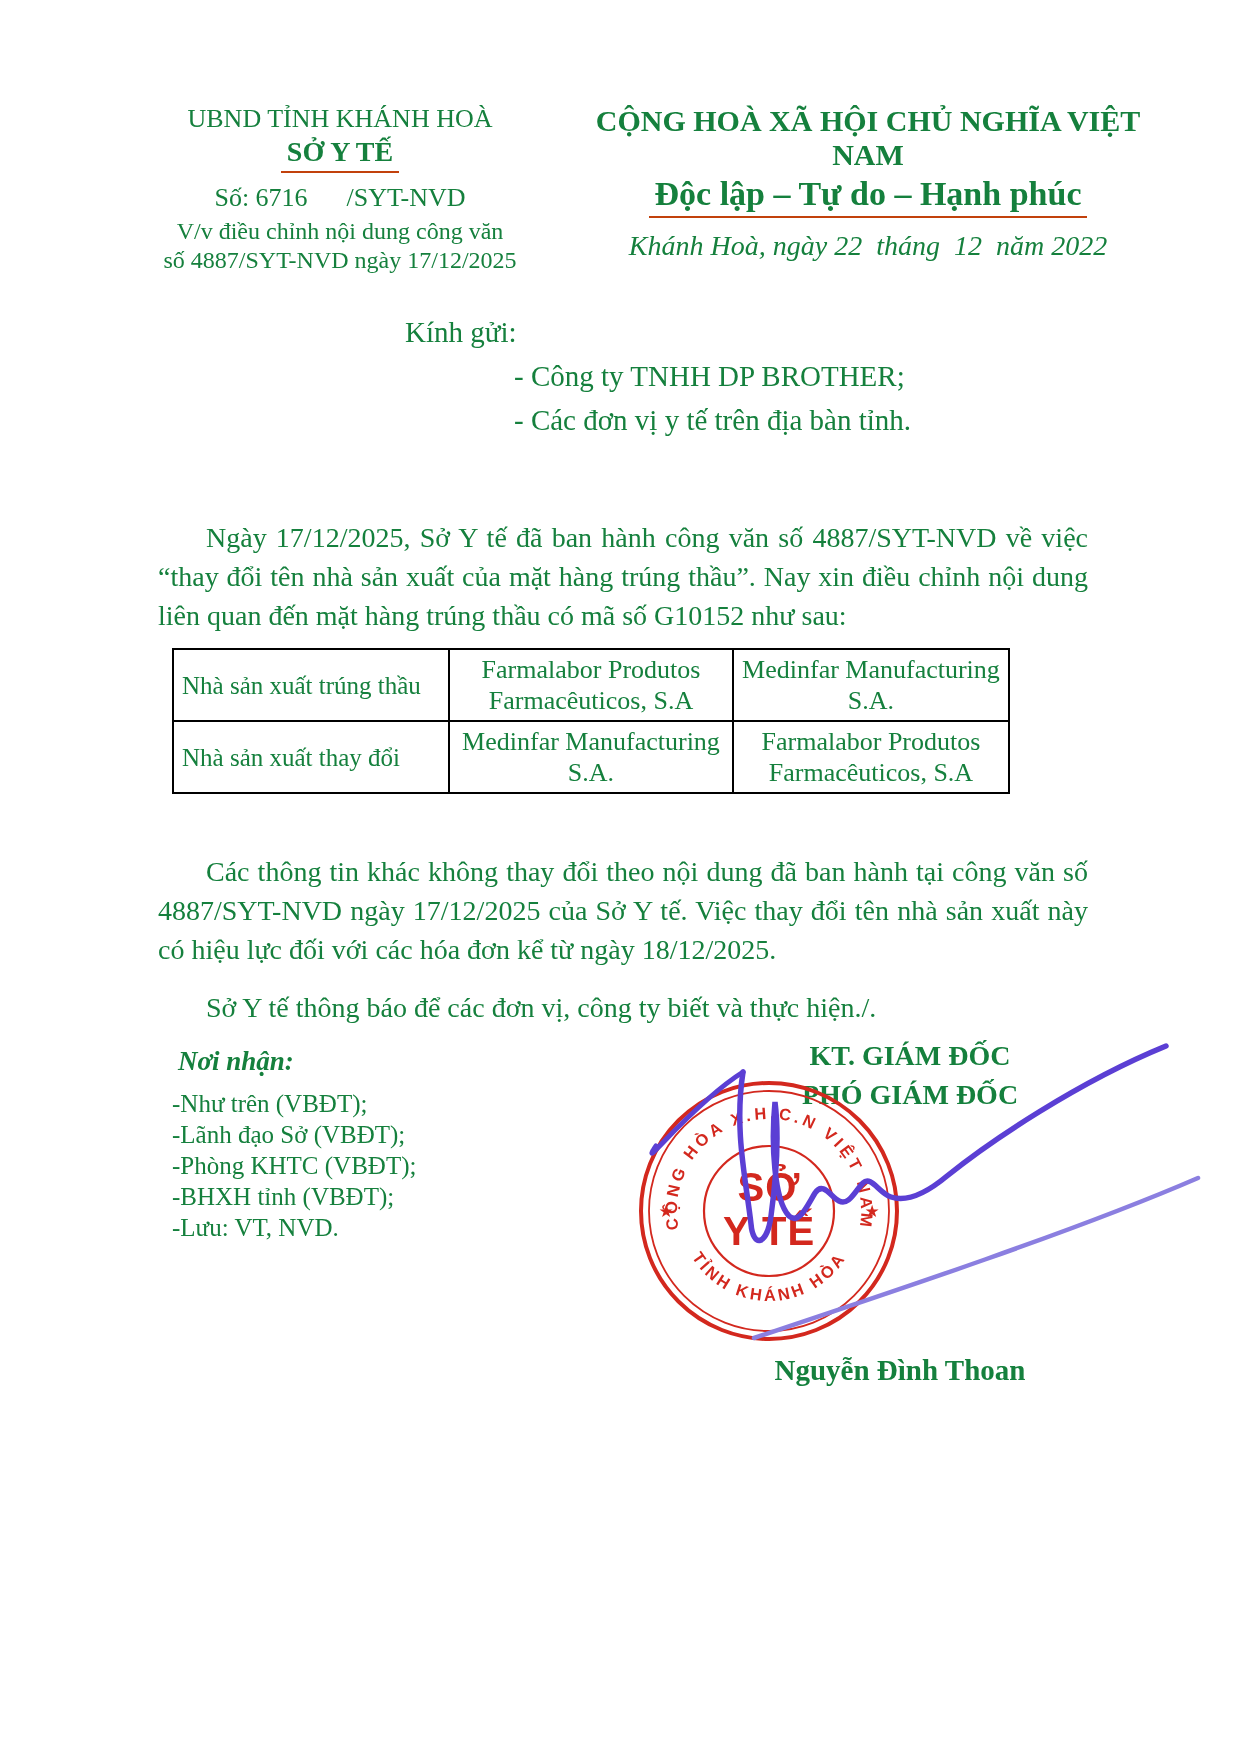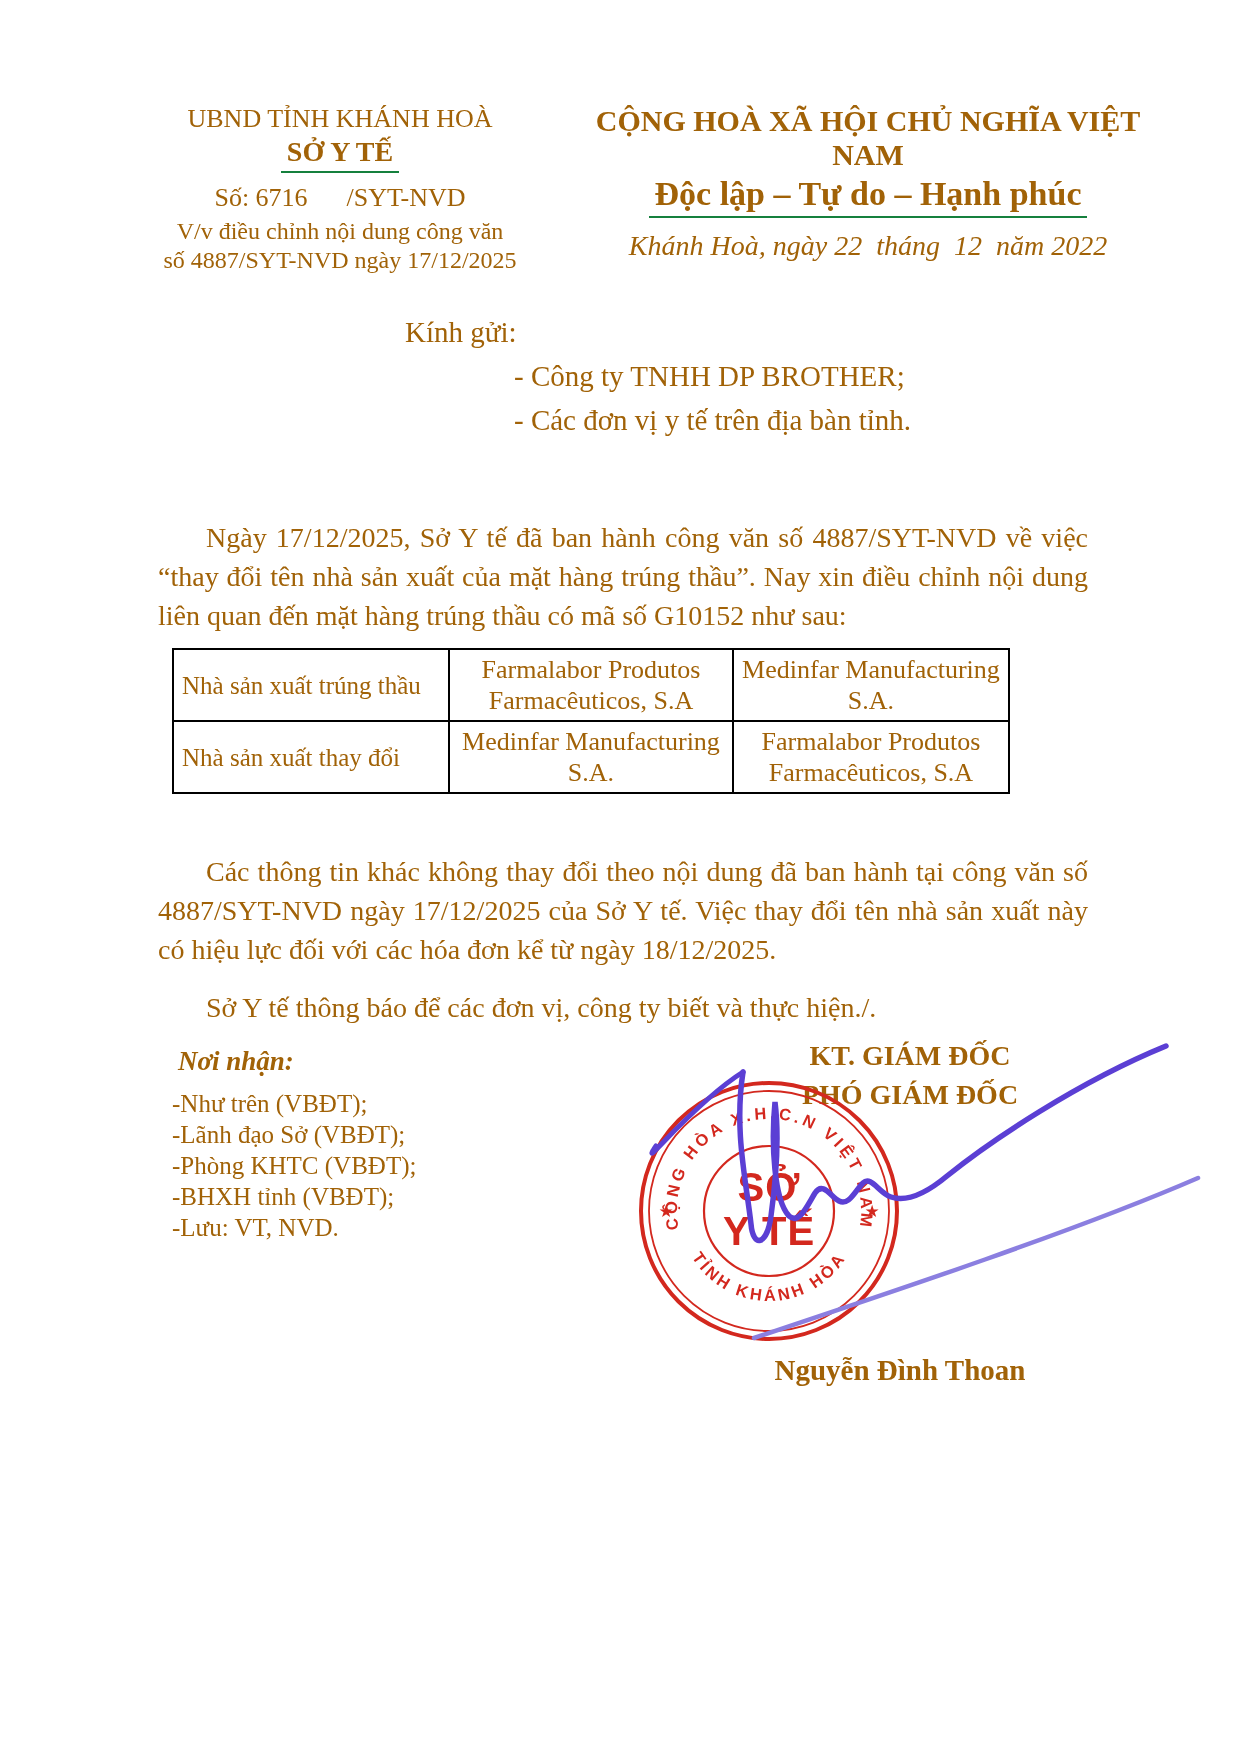--- a/index.html
+++ b/index.html
@@ -1,29 +1,29 @@
 <!DOCTYPE html>
 <html><head>
 <meta charset="utf-8">
 <style>
   html,body{margin:0;padding:0;background:#ffffff;}
   .page{
     position:relative;
     width:1241px;height:1755px;
     background:#ffffff;
     font-family:"Liberation Serif", serif;
-    color:#a16207;
+    color:#15803d;
     overflow:hidden;
   }
   .abs{position:absolute;}
   .center{text-align:center;}
   .b{font-weight:bold;}
   .i{font-style:italic;}
   .pre{white-space:pre;}
-  .underlined{display:inline-block;border-bottom:2px solid #15803d;padding:0 6px 3px 6px;}
+  .underlined{display:inline-block;border-bottom:2px solid #c2410c;padding:0 6px 3px 6px;}
   
   .hl{left:150px;top:104px;width:380px;}
   .hl-1{font-size:26px;}
   .hl-2{font-size:28px;margin-top:2px;}
   .hl-num{font-size:26px;margin-top:10px;}
   .hl-sub{font-size:24px;line-height:29px;margin-top:4px;}
   .hr{left:585px;top:104px;width:566px;}
   .hr-1{font-size:30px;}
   .hr-2{font-size:34px;margin-top:3px;}
   .hr-date{font-size:28px;margin-top:12px;}

